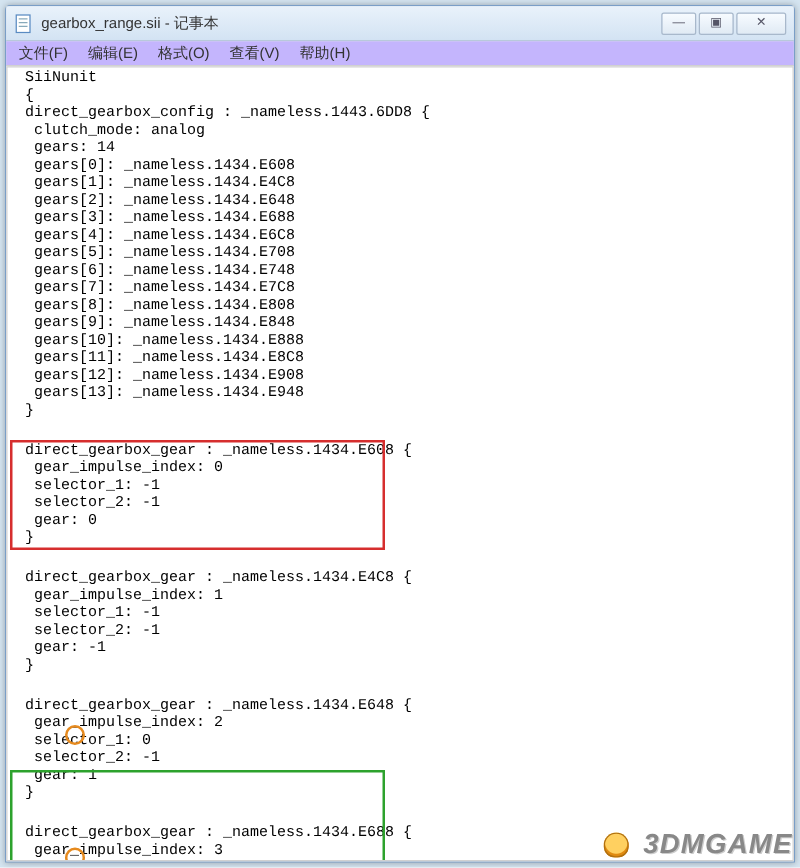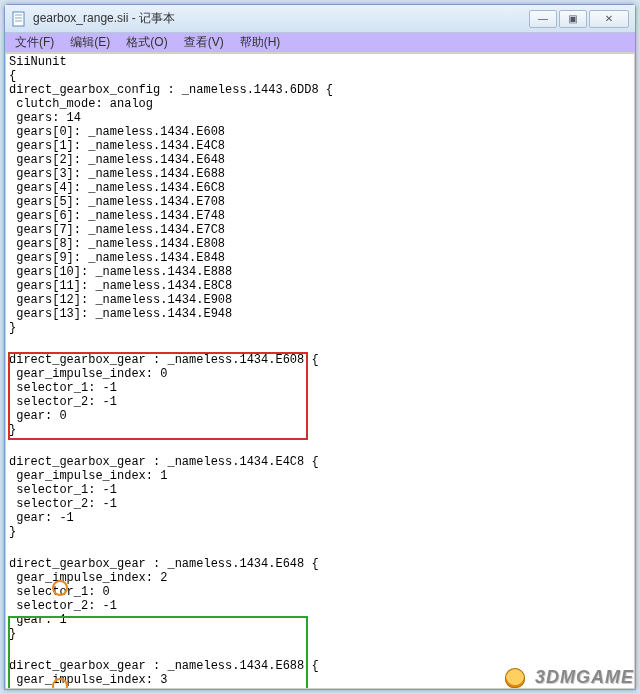--- a/index.html
+++ b/index.html
@@ -68,38 +68,38 @@
     margin: 0;
     border: 1px solid #d0d0d0;
     position: relative;
     overflow: hidden;
   }
   .editor {
     font-family: Consolas, "Courier New", monospace;
     font-size: 12px;
     line-height: 14px;
     white-space: pre;
-    padding: 1px 3px;
+    padding: 1px 14px;
     color: #000;
   }
   .hl {
     position: absolute;
     border: 2px solid;
     pointer-events: none;
   }
   .hl-red    { border-color: #d62e2e; }
   .hl-green  { border-color: #2da22d; }
   .hl-orange {
     border-color: #e68a1e;
     border-radius: 50%;
   }
   .watermark {
     position: absolute;
     right: 6px; bottom: 6px;
-    font-size: 18px;
+    font-size: 22px;
     font-style: italic;
     font-weight: bold;
     color: #888;
     text-shadow: 1px 1px #ccc, -1px -1px #fff;
     letter-spacing: 1px;
     font-family: Arial, sans-serif;
   }
   .watermark::before {
     content: "";
     display: inline-block;

